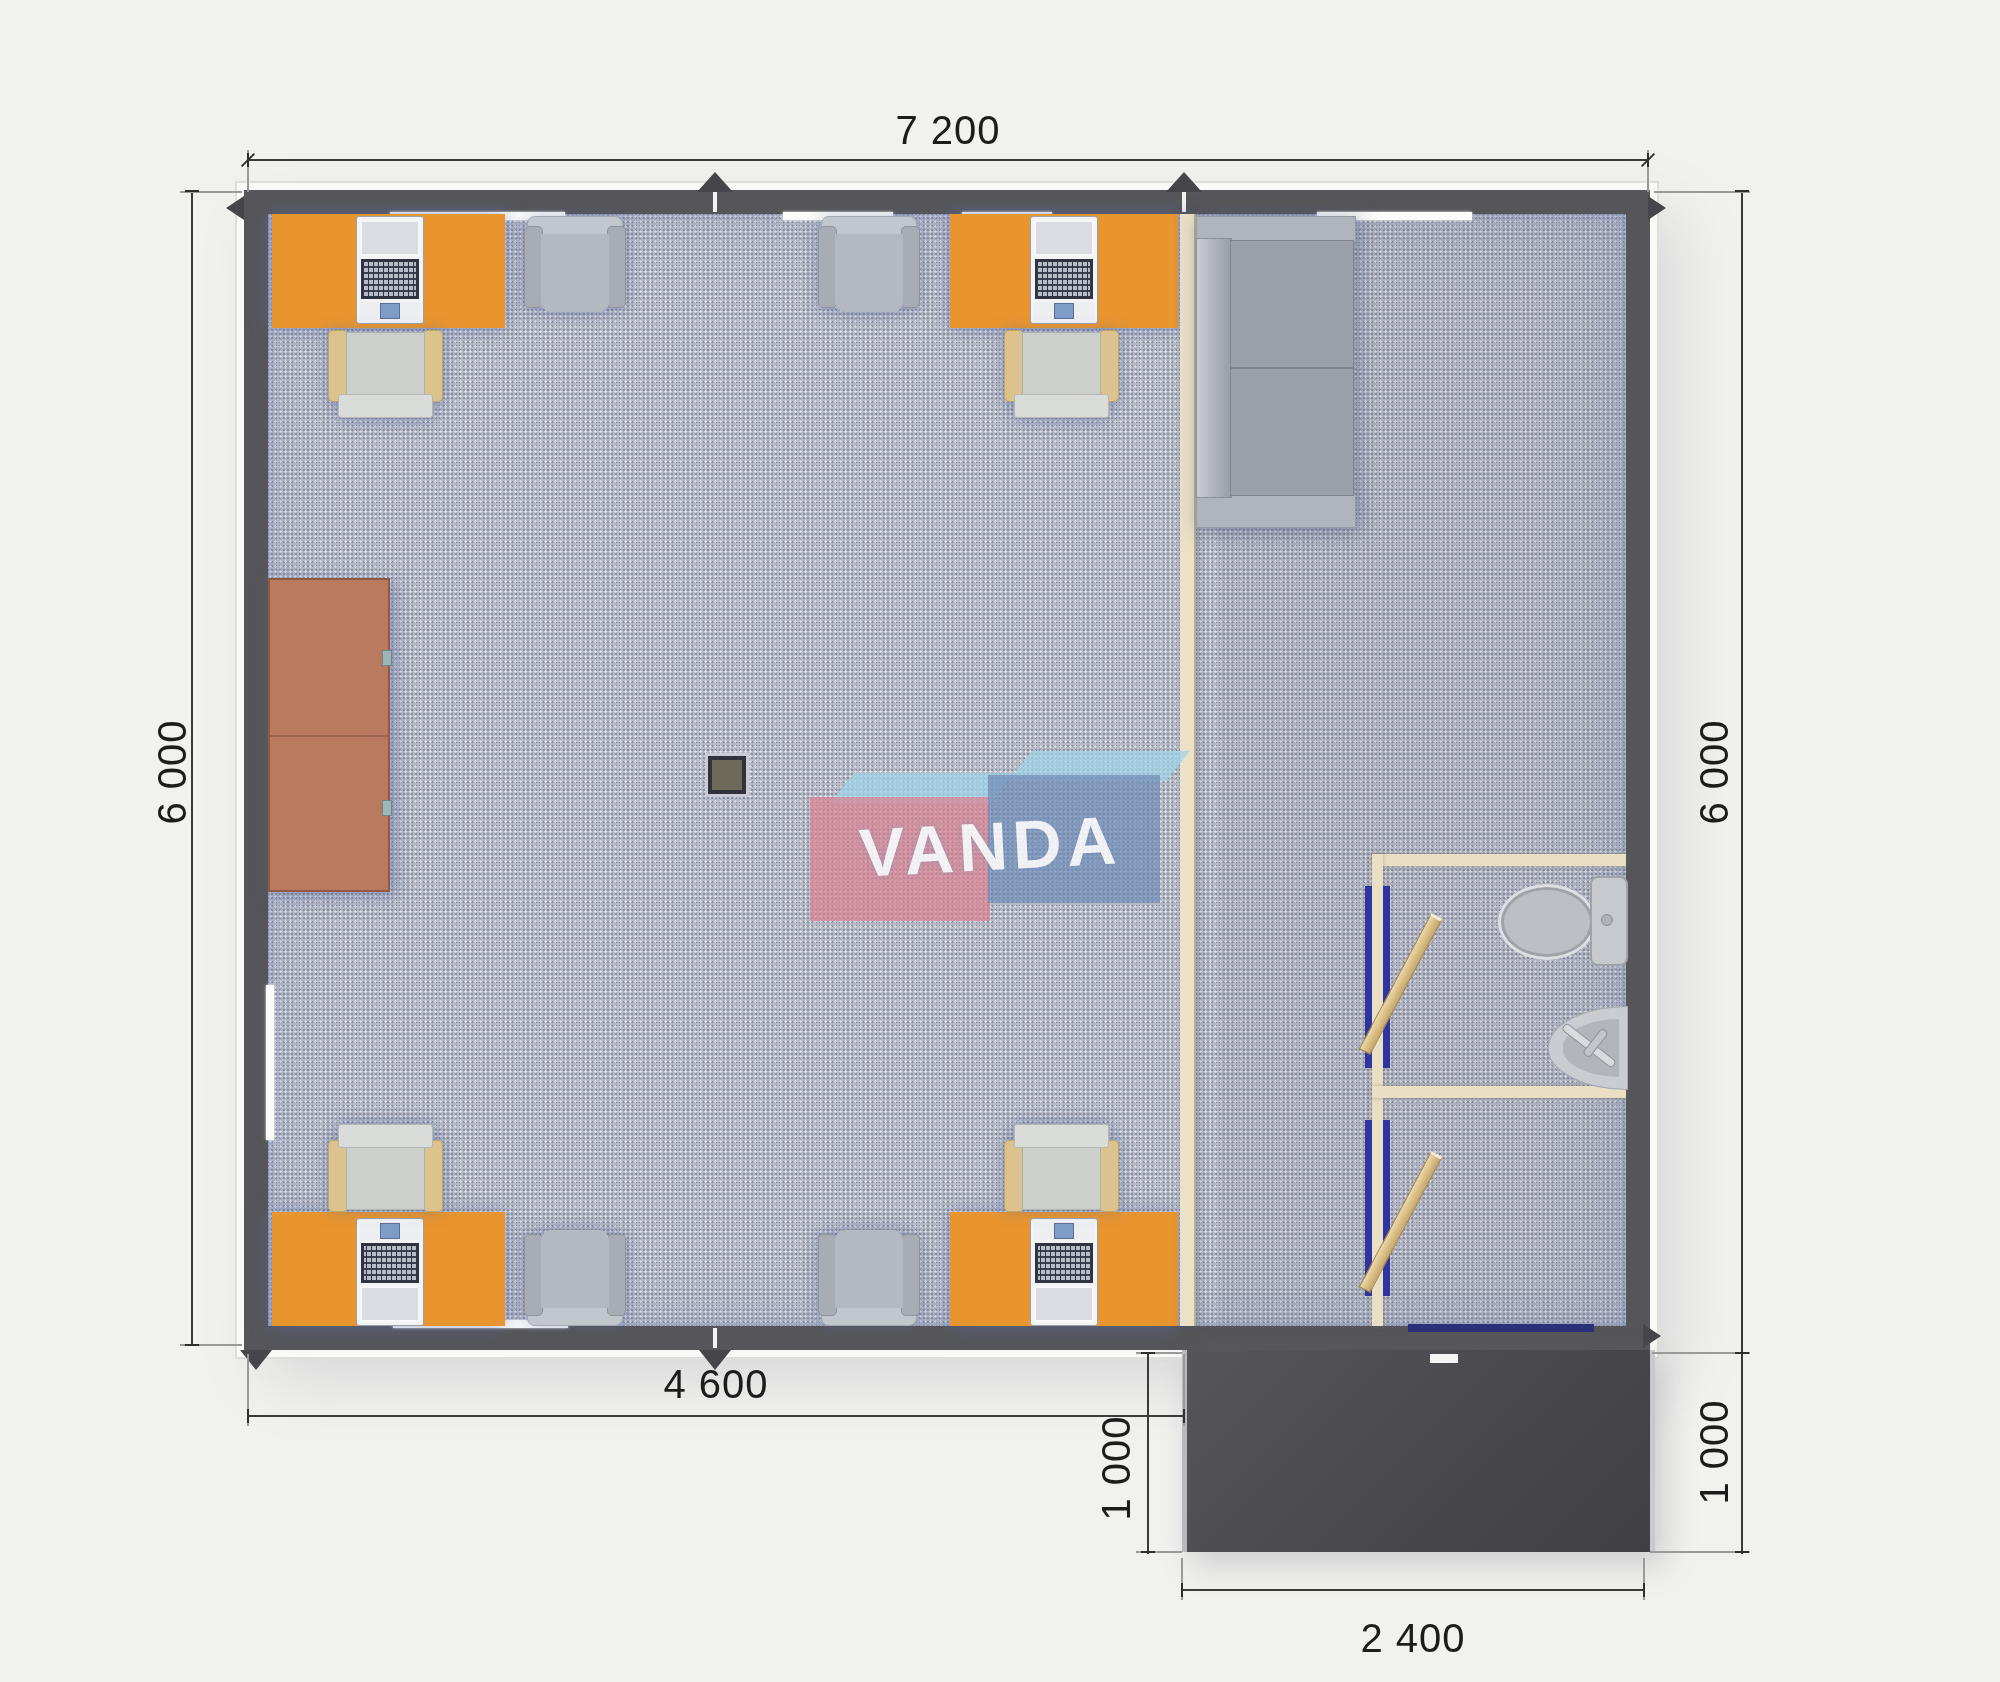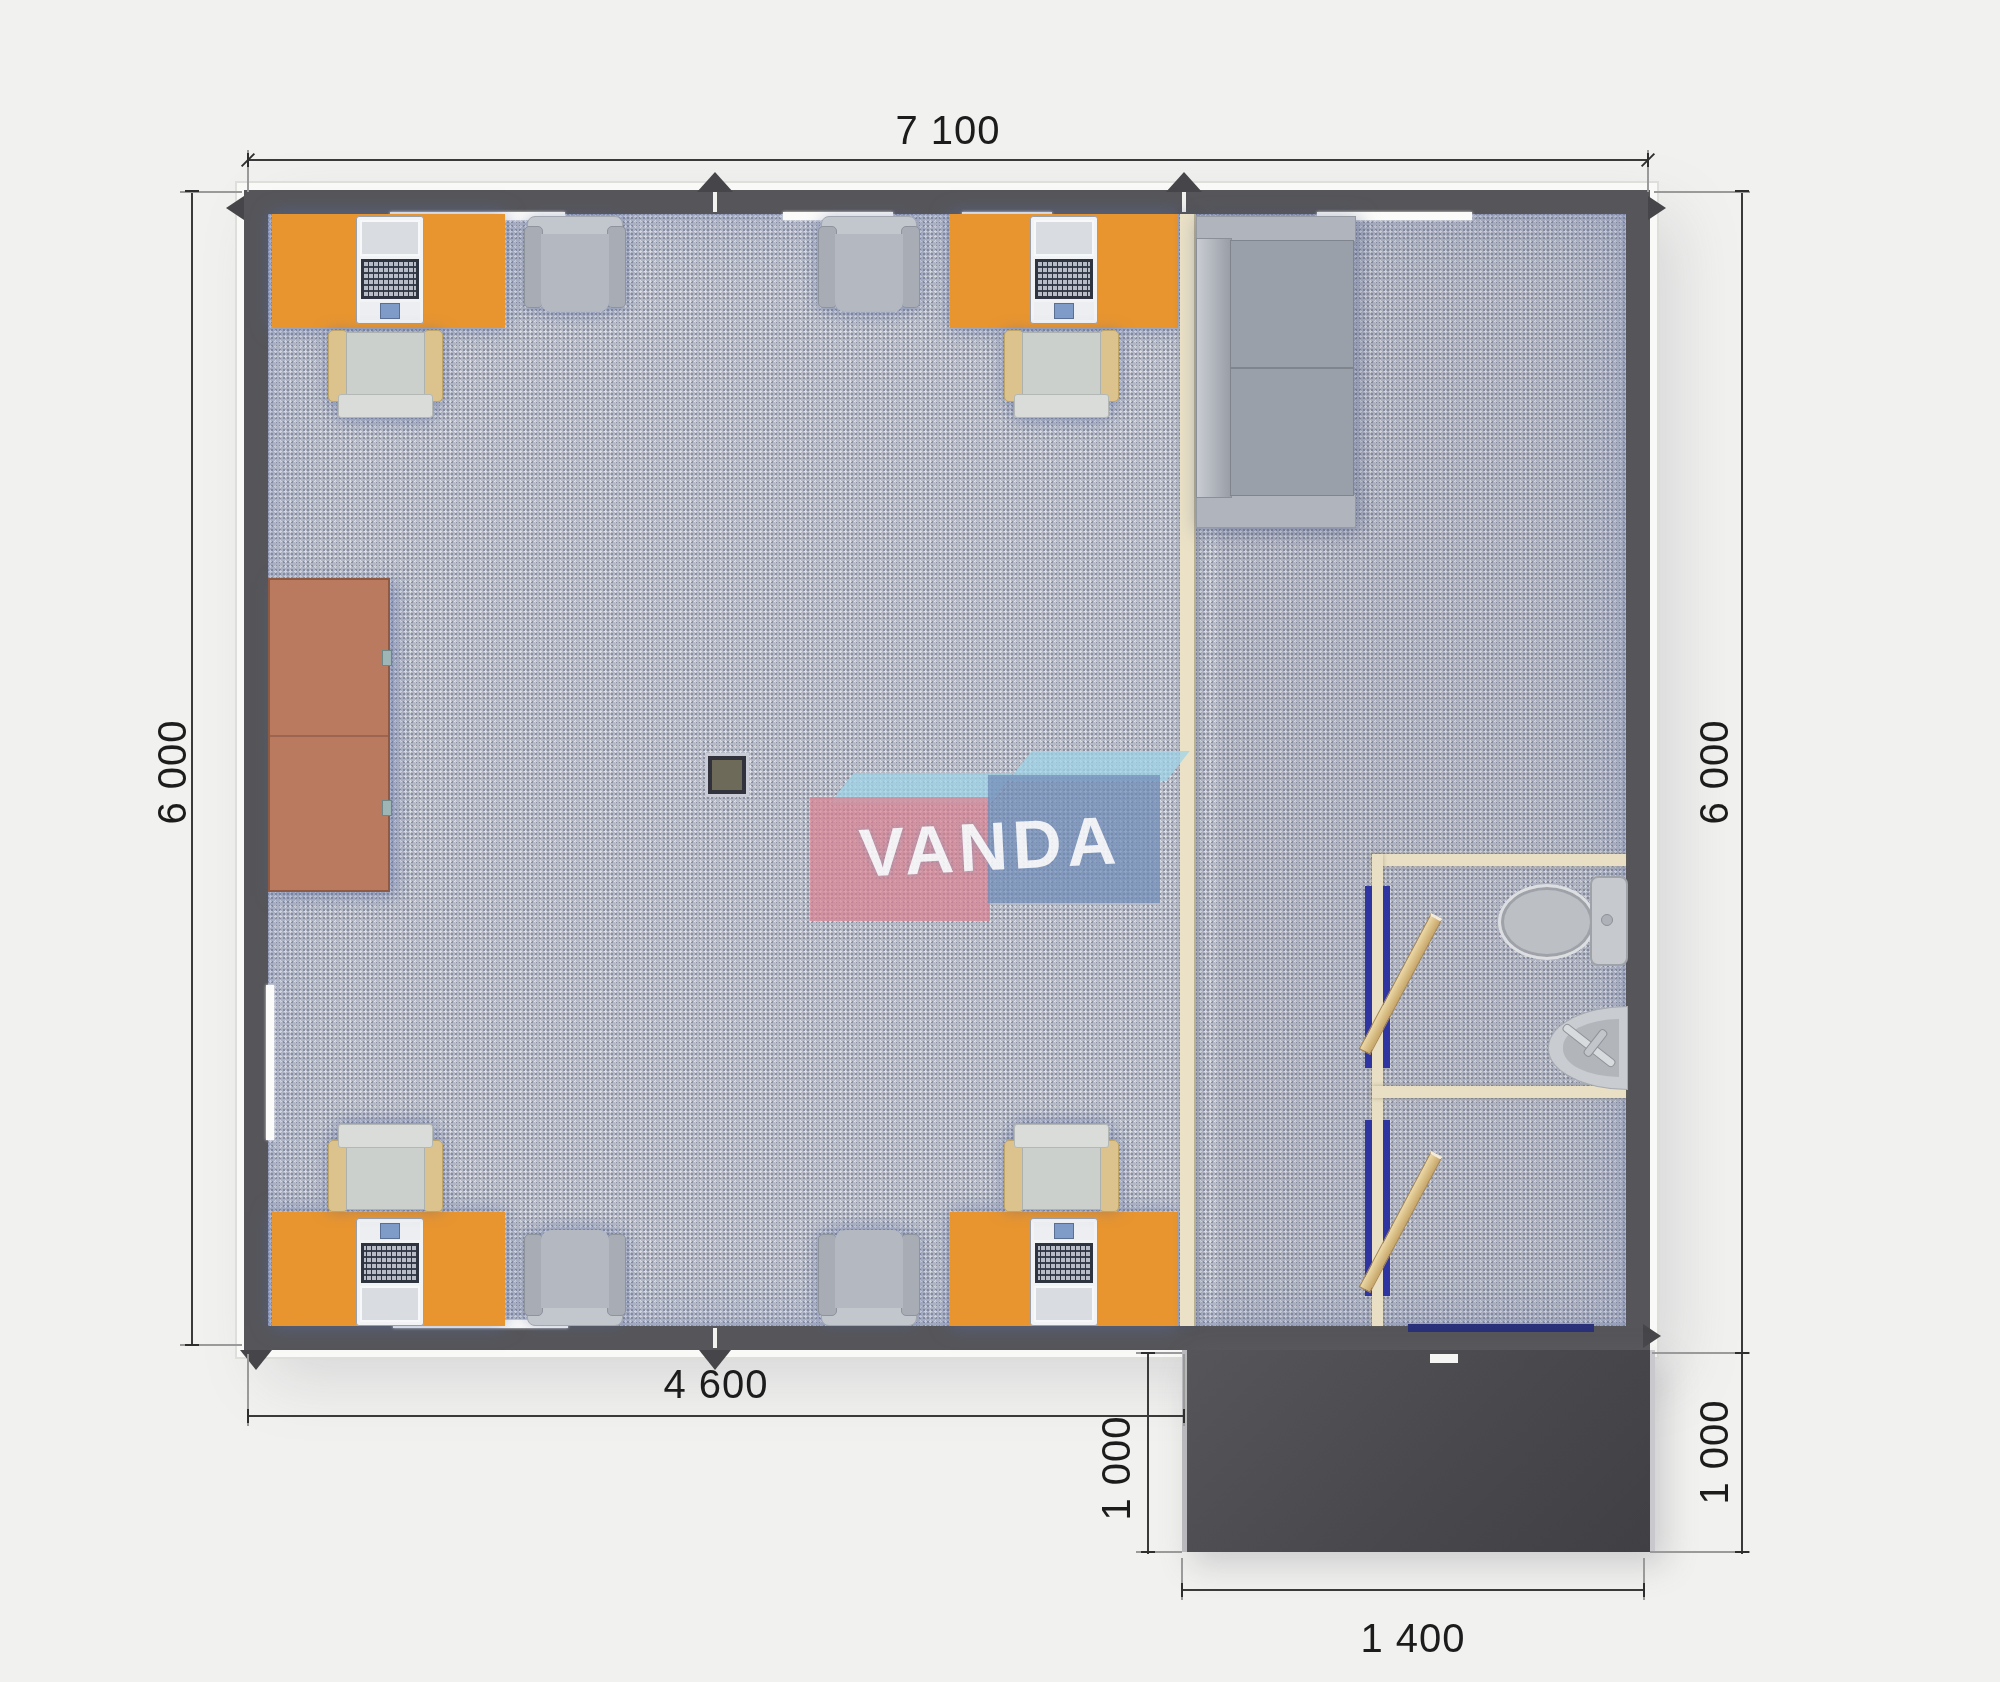--- a/index.html
+++ b/index.html
@@ -286,21 +286,21 @@
     <div class="word">VANDA</div>
   </div>
 
   <div class="dline" style="left:248px;top:159px;width:1400px;height:2px;"></div>
   <div class="ext" style="left:247px;top:150px;width:2px;height:42px;"></div>
   <div class="ext" style="left:1647px;top:150px;width:2px;height:42px;"></div>
   <div class="tickperp" style="left:247px;top:153px;"></div>
   <div class="tickperp" style="left:1647px;top:153px;"></div>
   <div class="slash" style="left:239px;top:159px;"></div>
   <div class="slash" style="left:1639px;top:159px;"></div>
-  <div class="dim" style="left:798px;top:110px;width:300px;">7 100</div>
+  <div class="dim" style="left:798px;top:110px;width:300px;">7 200</div>
 
   <div class="dline" style="left:191px;top:190px;width:2px;height:1156px;"></div>
   <div class="ext" style="left:180px;top:191px;width:62px;height:2px;"></div>
   <div class="ext" style="left:180px;top:1344px;width:62px;height:2px;"></div>
   <div class="tickperp h" style="left:185px;top:190px;"></div>
   <div class="tickperp h" style="left:185px;top:1344px;"></div>
   <div class="dim v" style="left:62px;top:752px;width:220px;">6 000</div>
 
   <div class="dline" style="left:1741px;top:190px;width:2px;height:1364px;"></div>
   <div class="ext" style="left:1654px;top:191px;width:96px;height:2px;"></div>
@@ -324,15 +324,15 @@
   <div class="ext" style="left:1136px;top:1551px;width:46px;height:2px;"></div>
   <div class="tickperp h" style="left:1141px;top:1352px;"></div>
   <div class="tickperp h" style="left:1141px;top:1551px;"></div>
   <div class="dim v" style="left:1006px;top:1448px;width:220px;">1 000</div>
 
   <div class="dline" style="left:1182px;top:1589px;width:463px;height:2px;"></div>
   <div class="ext" style="left:1181px;top:1558px;width:2px;height:42px;"></div>
   <div class="ext" style="left:1643px;top:1558px;width:2px;height:42px;"></div>
   <div class="tickperp" style="left:1181px;top:1583px;"></div>
   <div class="tickperp" style="left:1643px;top:1583px;"></div>
-  <div class="dim" style="left:1263px;top:1618px;width:300px;">1 400</div>
+  <div class="dim" style="left:1263px;top:1618px;width:300px;">2 400</div>
 
 </div>
 
 </body></html>

